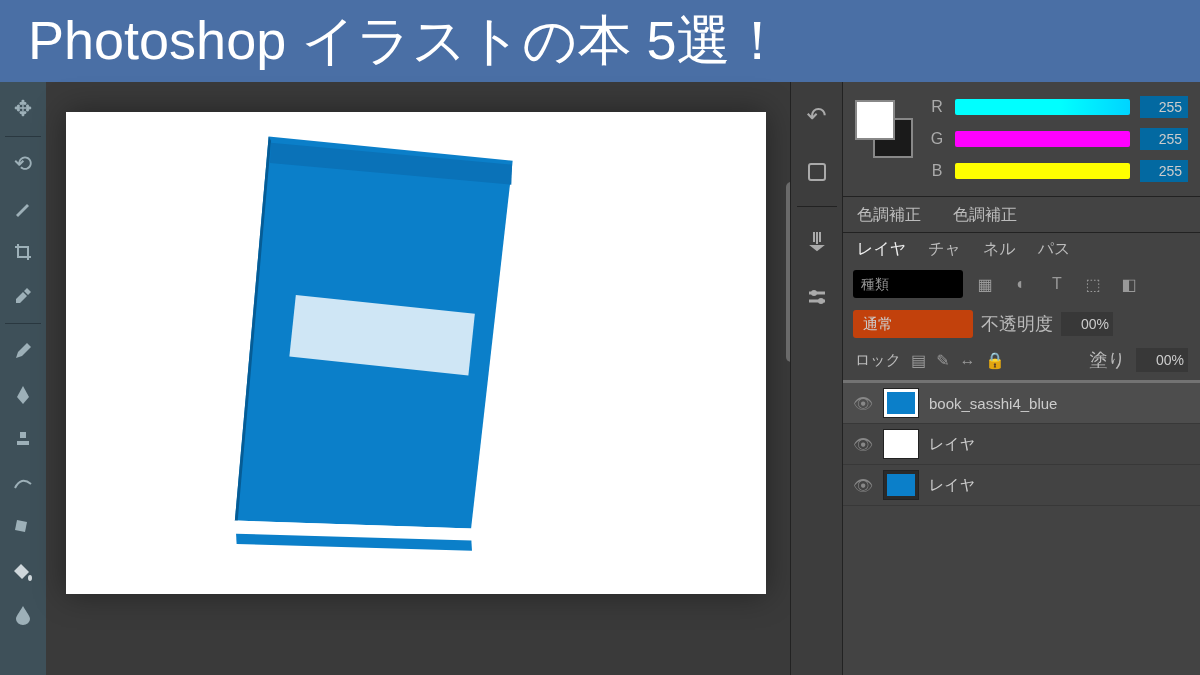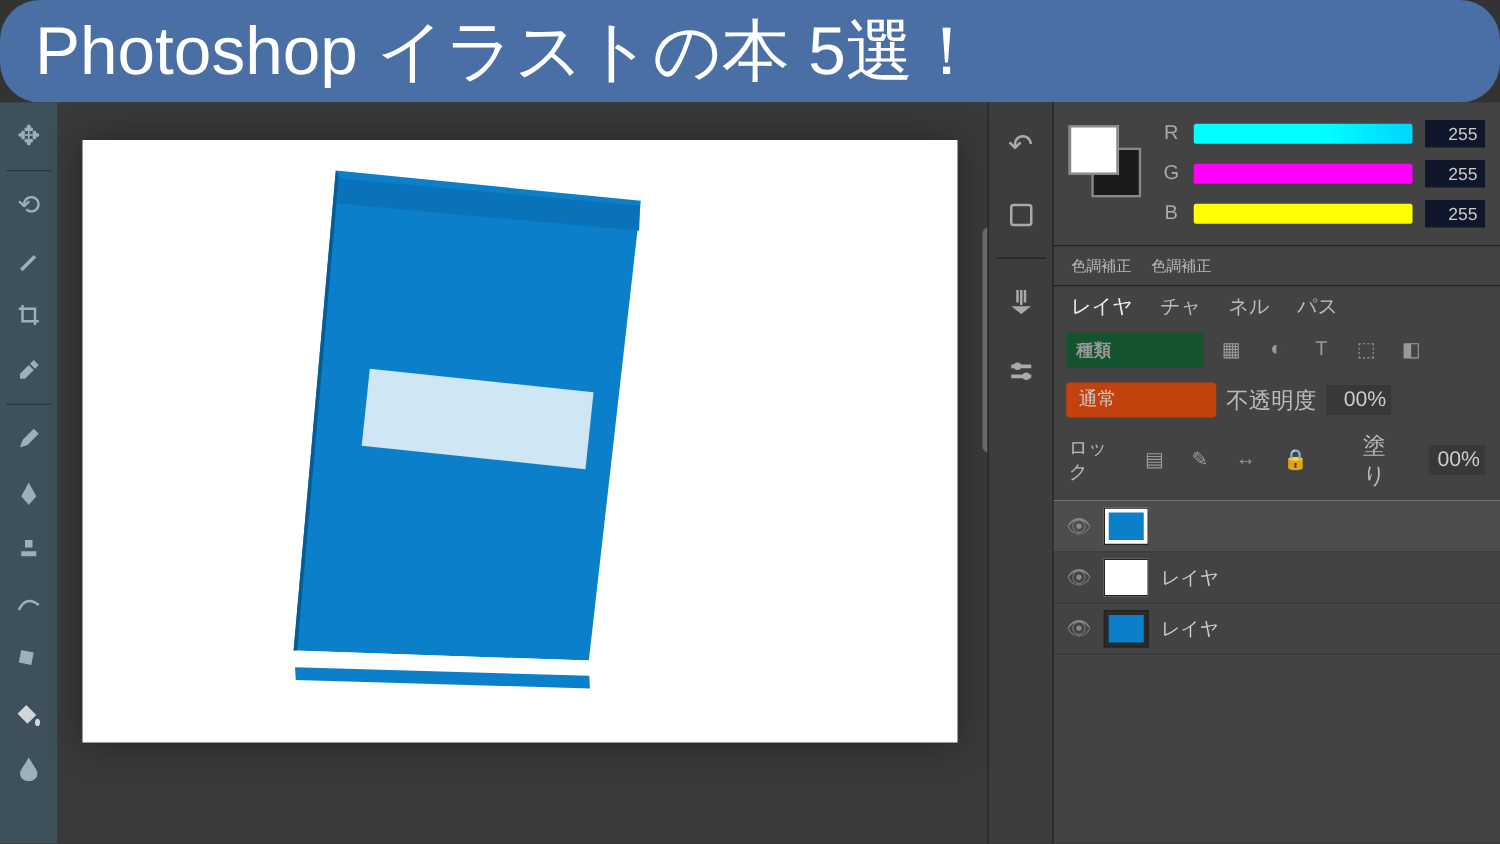--- a/index.html
+++ b/index.html
@@ -11,21 +11,20 @@
     position: relative;
   }
   .header {
     width: 100%; height: 82px;
     background: #4a6fa5;
     display: flex; align-items: center;
     padding-left: 28px;
     color: #fff;
     font-size: 54px;
     font-weight: 500;
-    border-radius: 32px;
   }
   .workspace {
     position: absolute;
     top: 82px; left: 0;
     width: 1200px; height: 593px;
     background: #3a3a3a;
   }
   
   .toolbar {
     position: absolute;
@@ -118,67 +117,66 @@
   }
   .sliders { flex: 1; display: flex; flex-direction: column; gap: 10px; padding-top: 4px; }
   .sliderrow { display: flex; align-items: center; gap: 10px; }
   .sliderrow .lbl { color: #aaa; width: 16px; font-size: 16px; text-align: center; }
   .slider {
     flex: 1; height: 16px; border-radius: 2px; position: relative;
   }
   .slider.r { background: linear-gradient(90deg, #00ffff, #00ffff 60%, #00d4ff); }
   .slider.g { background: linear-gradient(90deg, #ff00ff, #ff00ff); }
   .slider.b { background: linear-gradient(90deg, #ffff00, #ffff00); }
-  .valbox { width: 48px; height: 22px; background: #0f172a; color: #ccc; font-size: 14px; text-align: right; padding-right: 6px; line-height: 22px; }
+  .valbox { width: 48px; height: 22px; background: #0369a1; color: #ccc; font-size: 14px; text-align: right; padding-right: 6px; line-height: 22px; }
   
   .tabs1 {
-    display: flex; gap: 16px;
+    display: flex; gap: 32px;
     padding: 8px 14px 6px;
-    color: #bbb; font-size: 12px;
+    color: #bbb; font-size: 16px;
   }
   .tabs1 .tab { cursor: pointer; }
   
   .tabs2 {
     display: flex; gap: 22px;
     padding: 6px 14px 4px;
     color: #bbb; font-size: 16px;
     border-top: 1px solid #222;
   }
   .tabs2 .tab.active { color: #eee; }
   
   .searchrow {
     display: flex; align-items: center; gap: 8px;
     padding: 6px 10px;
   }
   .searchbox {
-    flex: 0 0 110px; height: 28px; background: #14532d;
+    flex: 0 0 110px; height: 28px; background: #000000;
     color: #999; font-size: 14px; line-height: 28px; padding-left: 8px;
     border-radius: 3px;
-    font-weight: bold;
   }
   .iconbtn { width: 28px; height: 28px; display: flex; align-items: center; justify-content: center; color: #999; font-size: 16px; cursor: pointer; }
   
   .blendrow {
     display: flex; align-items: center; gap: 8px;
     padding: 6px 10px;
     color: #bbb; font-size: 15px;
   }
   .blendbox {
     width: 120px; height: 28px; background: #c2410c;
     line-height: 28px; padding-left: 10px; color: #ccc;
     border-radius: 3px;
   }
   .labeltiny { font-size: 18px; color: #bbb; }
-  .pctbox { width: 52px; height: 24px; background: #383838; color: #ccc; font-size: 17px; text-align: right; padding-right: 4px; line-height: 24px; }
+  .pctbox { width: 52px; height: 24px; background: #383838; color: #ccc; font-size: 14px; text-align: right; padding-right: 4px; line-height: 24px; }
   
   .lockrow {
-    display: flex; align-items: center; gap: 22px;
+    display: flex; align-items: center; gap: 10px;
     padding: 4px 12px 8px;
     color: #bbb; font-size: 15px;
-    border-bottom: 1px solid #737373;
+    border-bottom: 3px solid #737373;
   }
   .lockicon { color: #999; font-size: 16px; }
   
   .layerlist { display: flex; flex-direction: column; }
   .layer {
     display: flex; align-items: center; gap: 10px;
     padding: 5px 10px;
     color: #ccc; font-size: 15px;
     border-bottom: 1px solid #383838;
   }
@@ -364,20 +362,21 @@
       <span class="labeltiny">塗り</span>
       <div class="pctbox">00%</div>
     </div>
 
     <div class="layerlist">
       <div class="layer active">
         <span class="eye">👁</span>
         <div class="thumb">
             <div class="mini"></div>
           </div>
+        <span class="layer-name">book_sasshi4_blue</span>
       </div>
       <div class="layer">
         <span class="eye">👁</span>
         <div class="thumb white"></div>
         <span class="layer-name">レイヤ</span>
       </div>
       <div class="layer">
         <span class="eye">👁</span>
         <div class="thumb dark">
             <div class="mini"></div>

